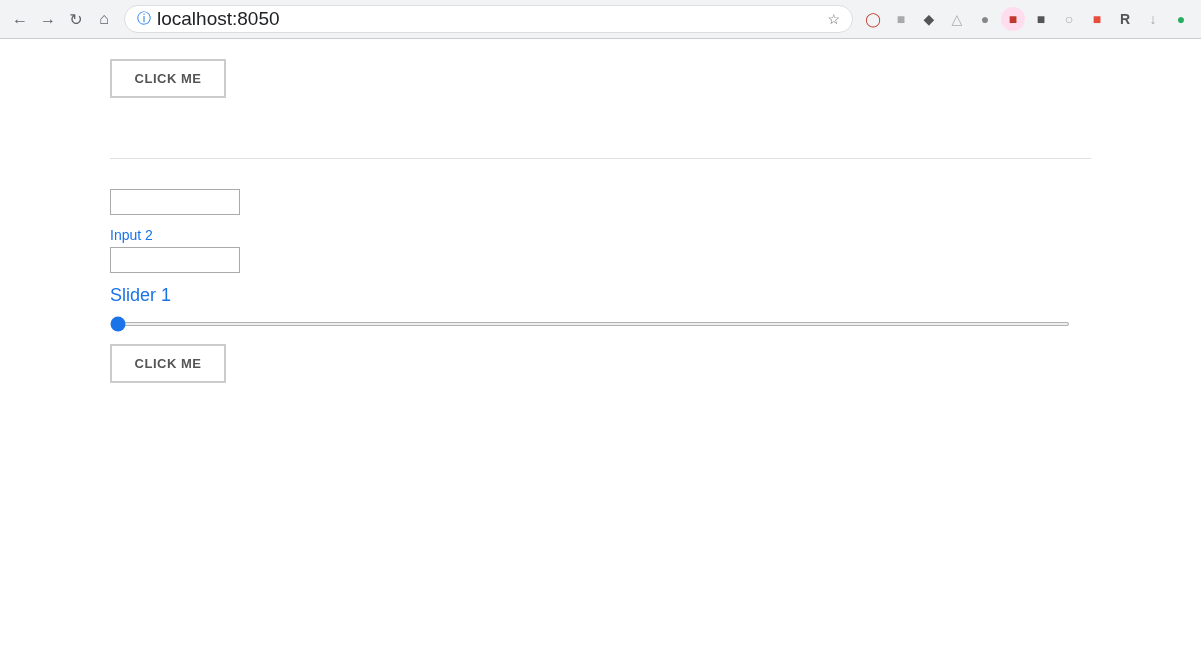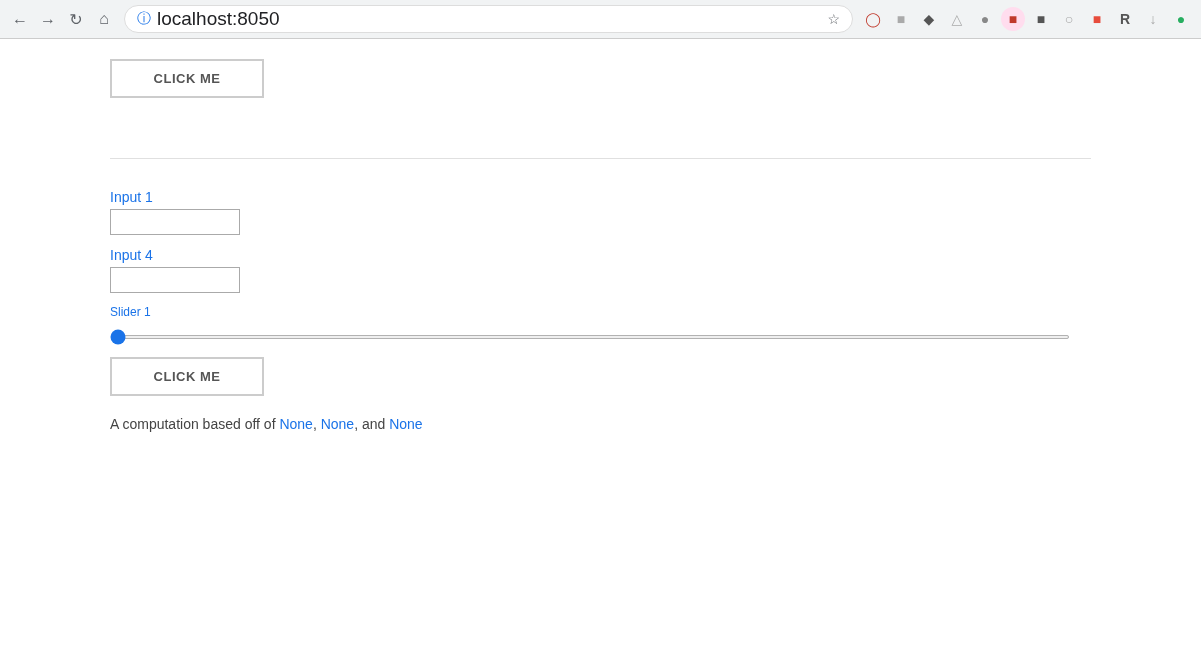--- a/index.html
+++ b/index.html
@@ -105,21 +105,21 @@
       background: #fff;
       min-height: 630px;
     }
 
     .section-1 {
       padding-bottom: 20px;
     }
 
     .click-me-button {
       display: block;
-      width: 154px;
+      width: 116px;
       padding: 10px 20px;
       background: #fff;
       border: 2px solid #ccc;
       cursor: pointer;
       font-size: 13px;
       font-weight: bold;
       letter-spacing: 0.5px;
       color: #555;
       text-align: center;
       margin-bottom: 20px;
@@ -155,21 +155,21 @@
       height: 26px;
       border: 1px solid #aaa;
       padding: 2px 4px;
       font-size: 13px;
       margin-bottom: 12px;
       outline: none;
       background: #fff;
     }
 
     .slider-label {
-      font-size: 12px;
+      font-size: 18px;
       color: #1a73e8;
       margin-bottom: 6px;
       display: block;
     }
 
     .slider-container {
       margin-bottom: 14px;
     }
 
     .slider-input {
@@ -222,32 +222,28 @@
 <div class="page-content">
 
   <div class="section-1">
     <button class="click-me-button">CLICK ME</button>
   </div>
 
   <hr class="divider">
 
   <div class="section-2">
 
-    <label class="input-label">Input 1</label>
     <input class="text-input" type="text" style="">
 
-    <label class="input-label">Input 4</label>
+    <label class="input-label">Input 2</label>
     <input class="text-input" type="text" style="">
 
     <span class="slider-label">Slider 1</span>
     <div class="slider-container">
       <input class="slider-input" type="range" min="0" max="100" value="0" style="">
     </div>
 
     <button class="click-me-button">CLICK ME</button>
 
-    <div class="computation-text">
-      <span>A computation based off of </span><span style="color:#1a73e8;">None</span><span>, </span><span style="color:#1a73e8;">None</span><span>, and </span><span style="color:#1a73e8;">None</span>
-    </div>
 
   </div>
 
 </div>
 
 </body></html>

